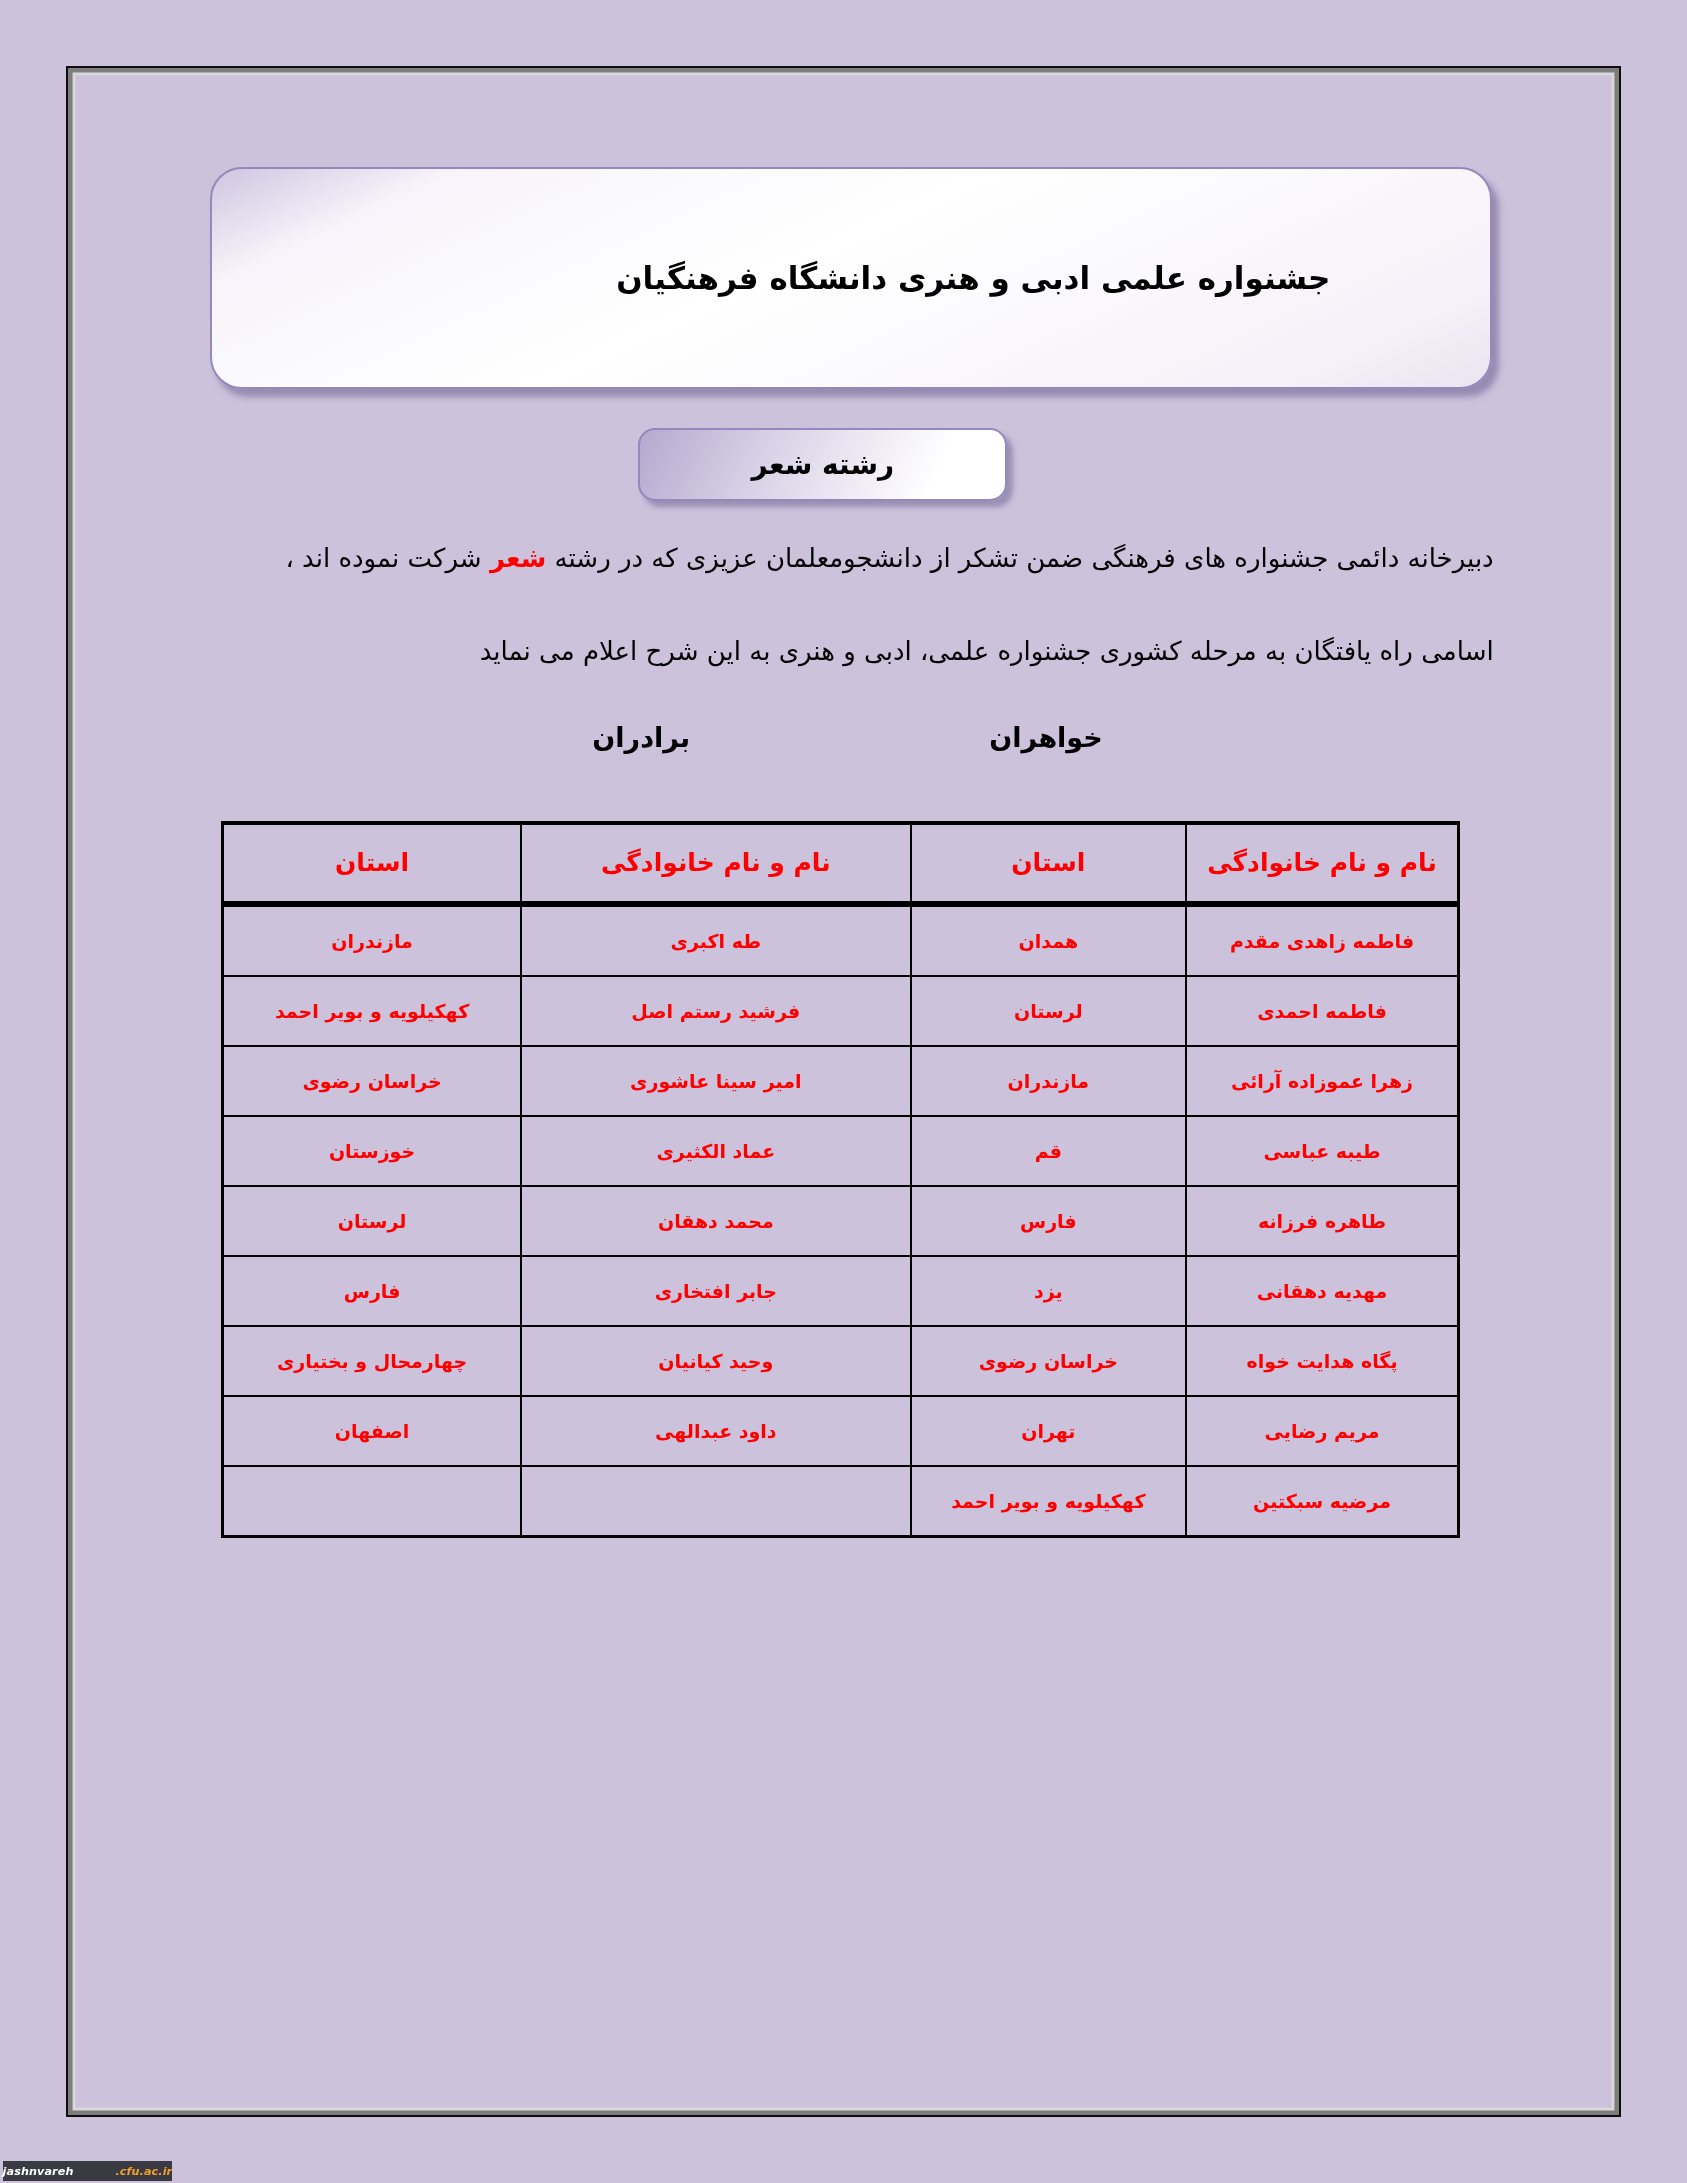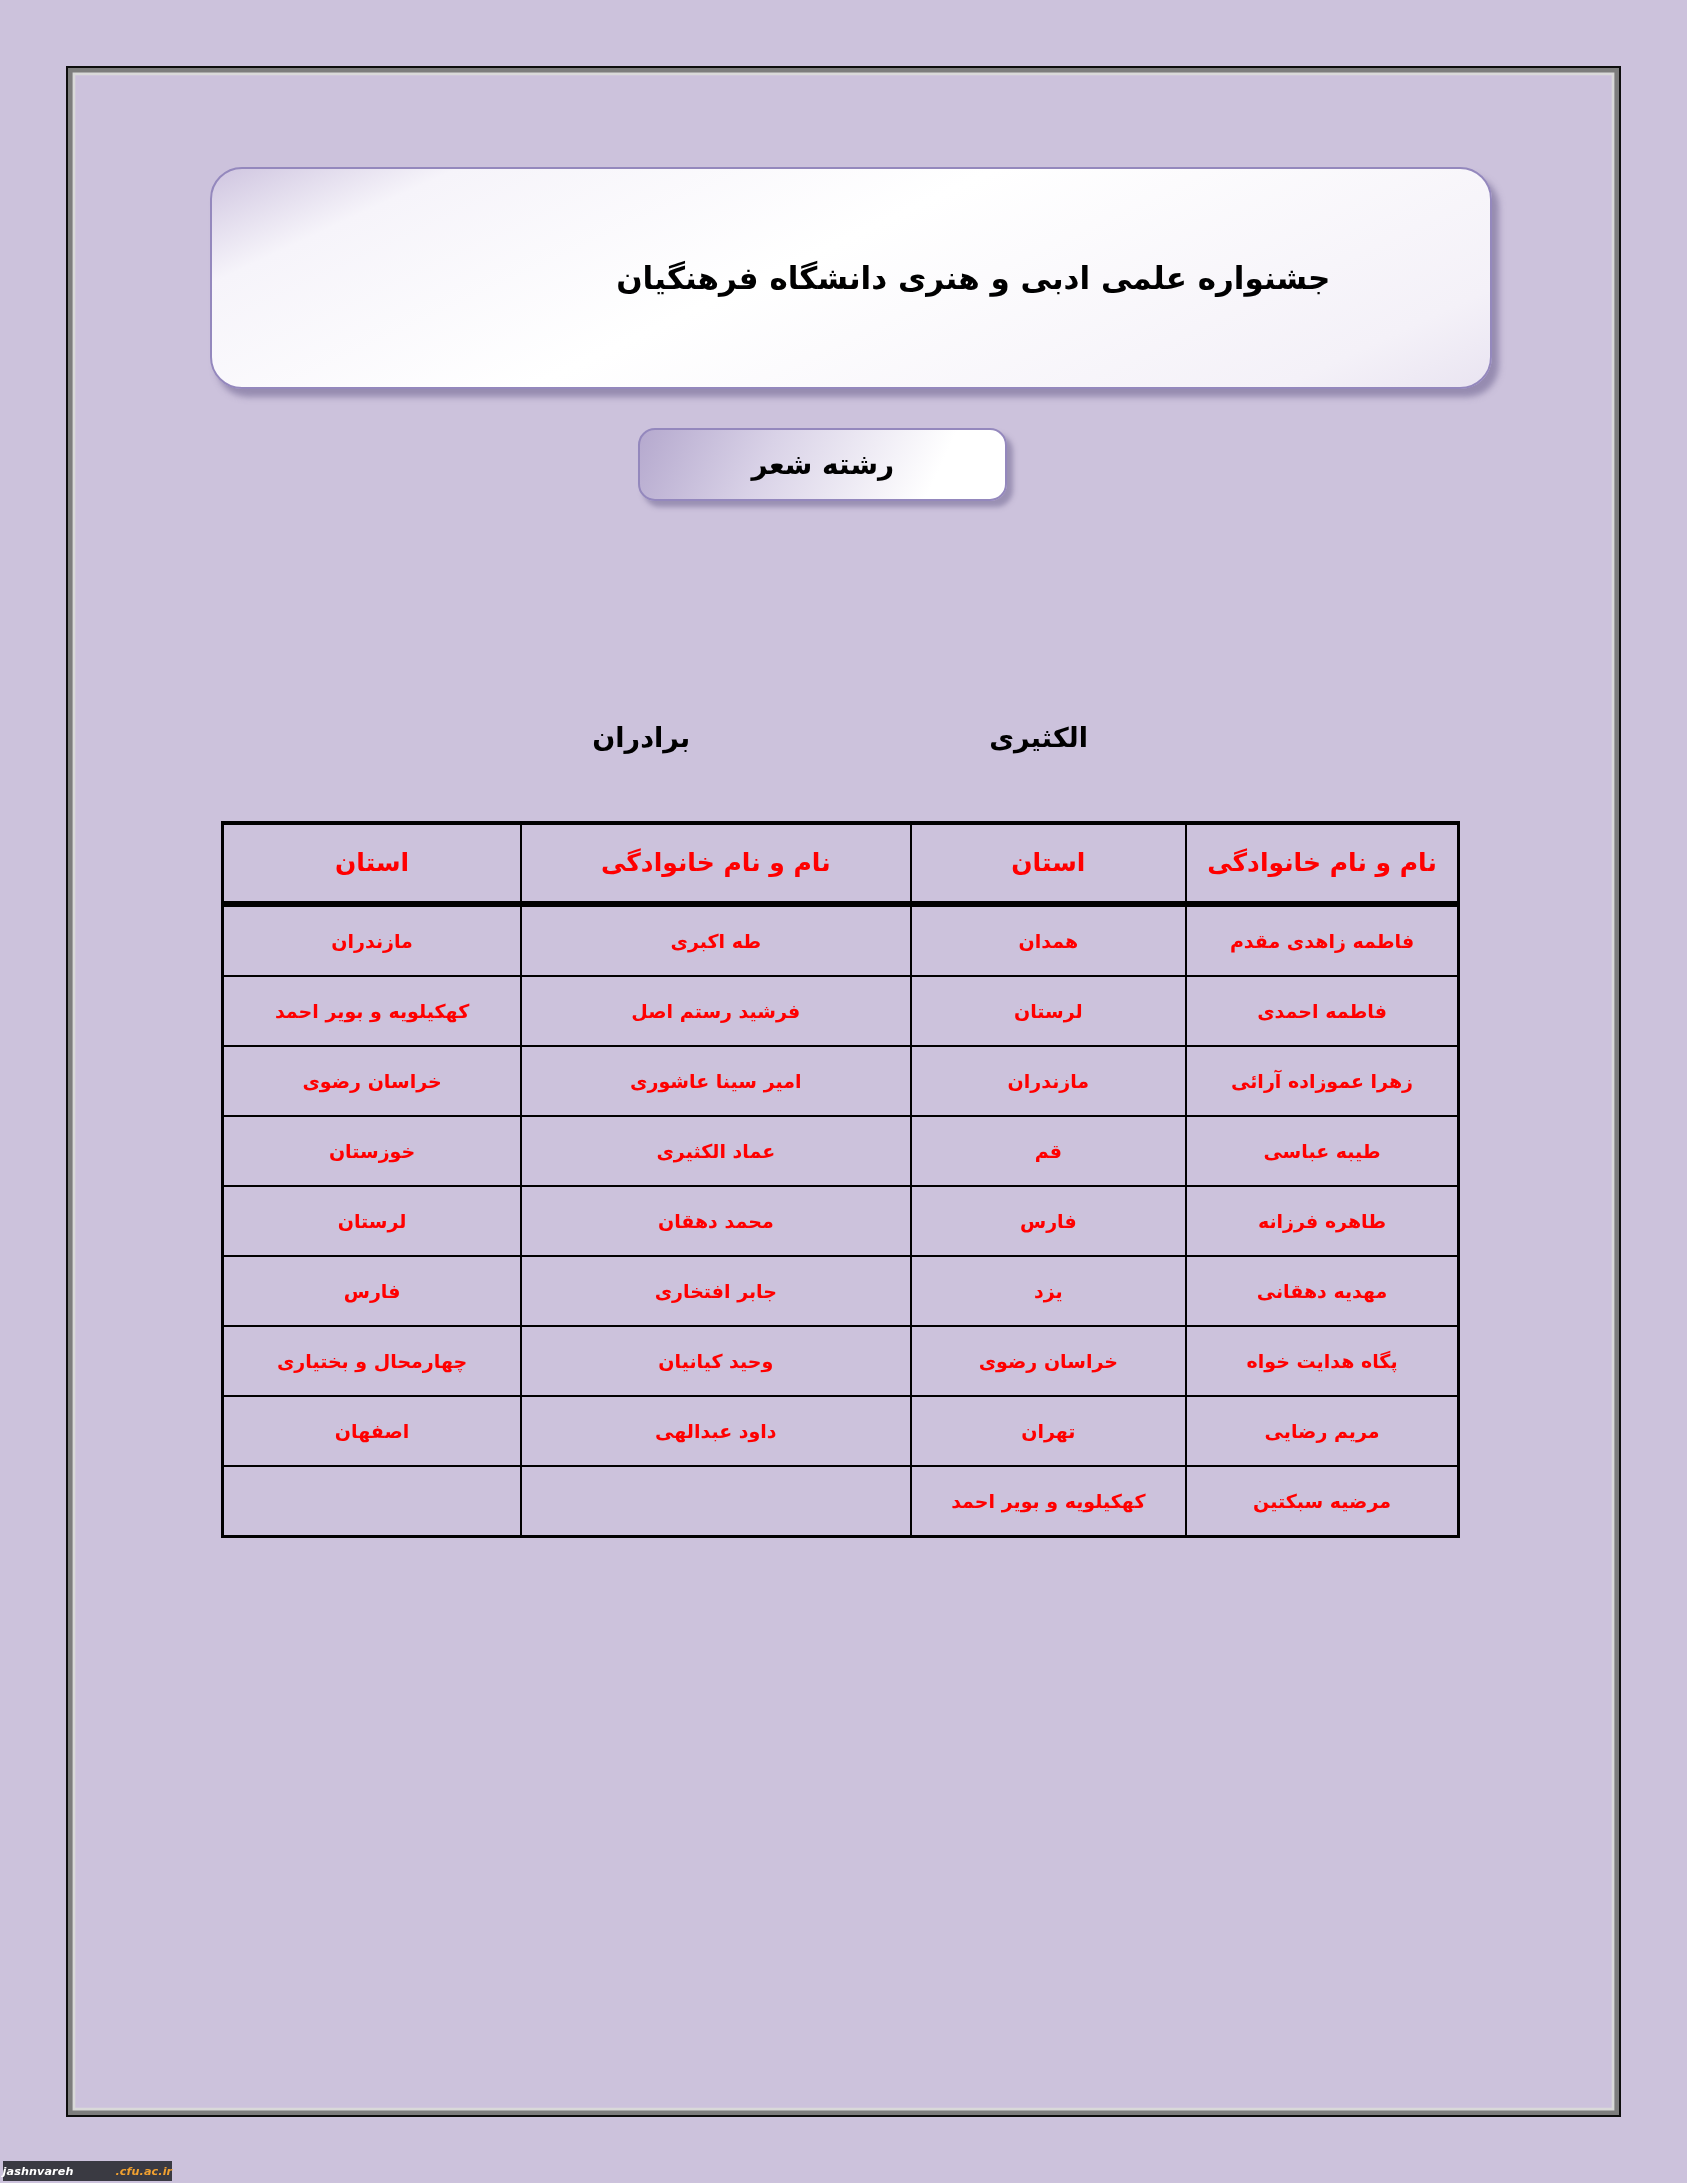--- a/index.html
+++ b/index.html
@@ -95,24 +95,28 @@
   <div class="frame-content">
 
     <div class="title-banner">
       <div class="t-line t-line2">جشنواره علمی ادبی و هنری دانشگاه فرهنگیان</div>
     </div>
 
     <div class="field-banner">
       <div class="f-label">رشته شعر</div>
     </div>
 
+    <div class="intro">
+      <div><span>دبیرخانه دائمی جشنواره های فرهنگی ضمن تشکر از دانشجومعلمان عزیزی که در رشته  </span><span class="hl">شعر</span><span>  شرکت نموده اند ،</span></div>
+      <div>اسامی راه یافتگان به مرحله کشوری جشنواره علمی، ادبی و هنری به این شرح اعلام می نماید</div>
+    </div>
 
     <div class="group-labels">
       <span class="lbl-brothers">برادران</span>
-      <span class="lbl-sisters">الکثیری</span>
+      <span class="lbl-sisters">خواهران</span>
     </div>
 
     <table class="results">
       <colgroup>
           <col class="c1">
           <col class="c2">
           <col class="c3">
           <col class="c4">
         </colgroup>
       <thead>

